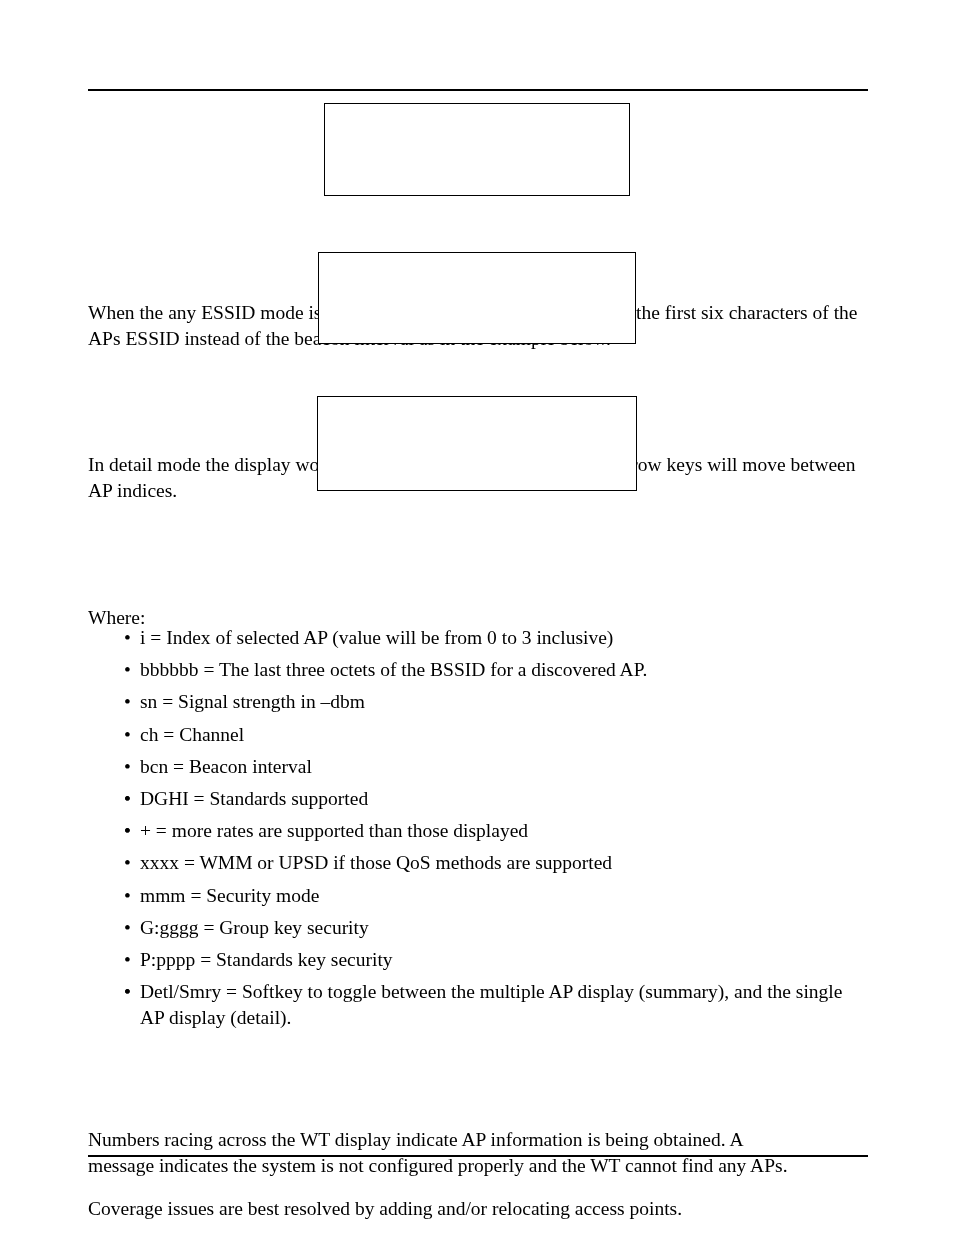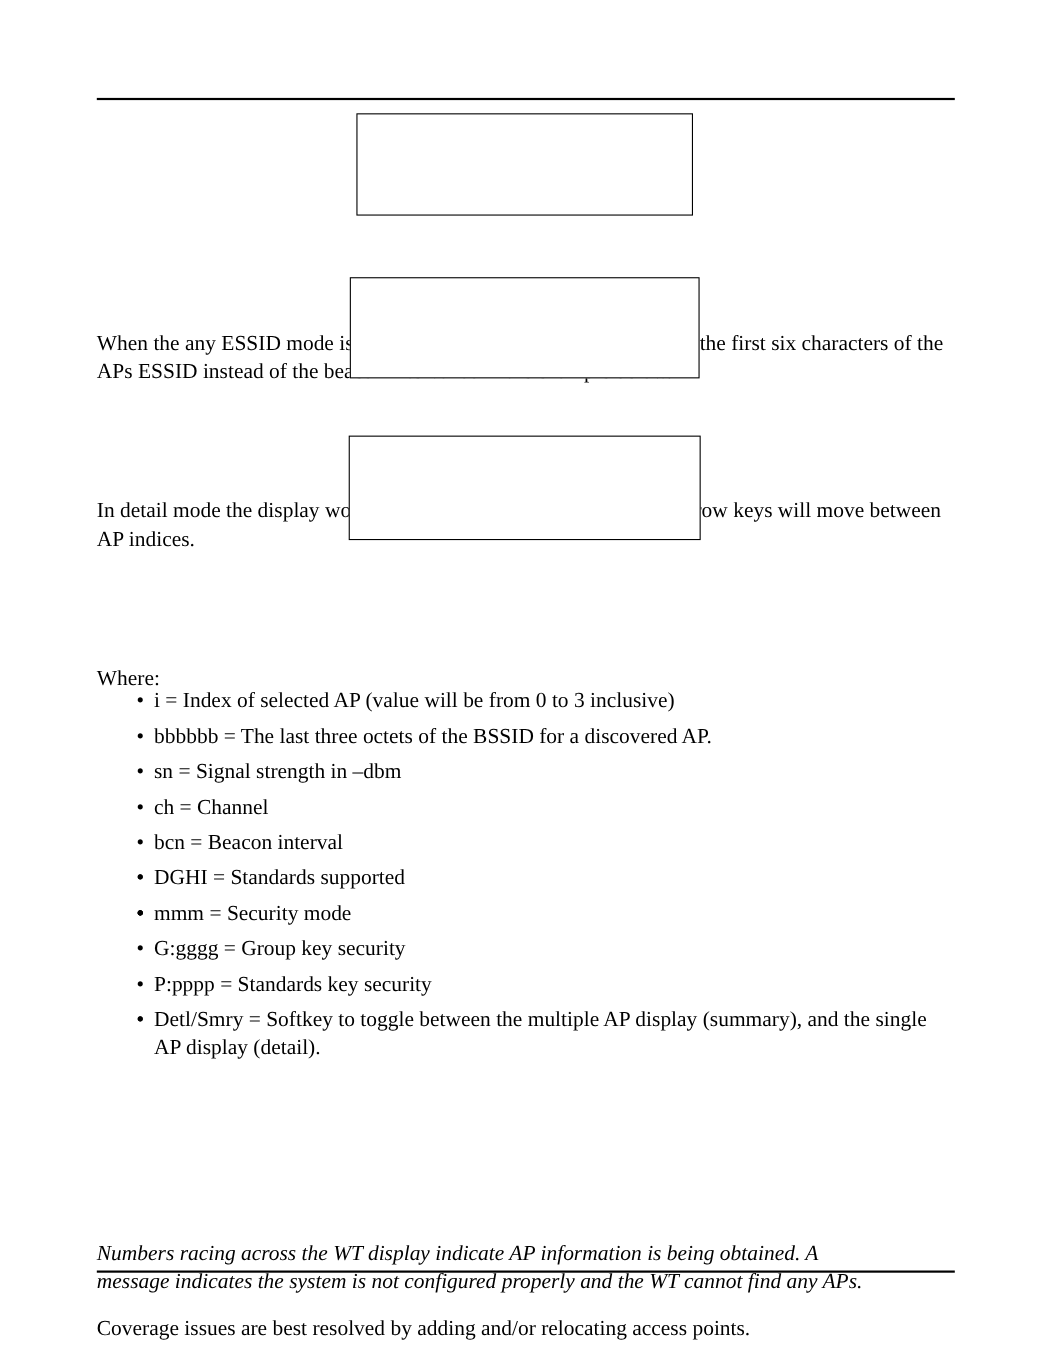--- a/index.html
+++ b/index.html
@@ -74,21 +74,21 @@
   p.para {
     margin: 0;
     font-size: 19.5px;
     line-height: 25.6px;
     text-align: left;
   }
 
   .para-1 { position: absolute; left: 0; top: 200px; width: 780px; }
   .para-2 { position: absolute; left: 0; top: 352px; width: 780px; }
   .para-where { position: absolute; left: 0; top: 505px; width: 780px; }
-  .para-numbers { position: absolute; left: 0; top: 1027px; width: 780px; font-style: italic; }
+  .para-numbers { position: absolute; left: 0; top: 1027px; width: 780px; }
   .para-coverage { position: absolute; left: 0; top: 1096px; width: 780px; }
 
   
   .inline-gap {
     display: inline-block;
     width: 64px;
   }
 
   
   ul.legend {
@@ -165,23 +165,25 @@
       </li>
       <li>
         <span class="bullet">•</span>
         <span>DGHI = Standards supported</span>
       </li>
       <li>
         <span class="bullet">•</span>
       </li>
       <li>
         <span class="bullet">•</span>
-      </li>
-      <li>
-        <span class="bullet">•</span>
+        <span>+ = more rates are supported than those displayed</span>
+      </li>
+      <li>
+        <span class="bullet">•</span>
+        <span>xxxx = WMM or UPSD if those QoS methods are supported</span>
       </li>
       <li>
         <span class="bullet">•</span>
         <span>mmm = Security mode</span>
       </li>
       <li>
         <span class="bullet">•</span>
         <span>G:gggg = Group key security</span>
       </li>
       <li>

